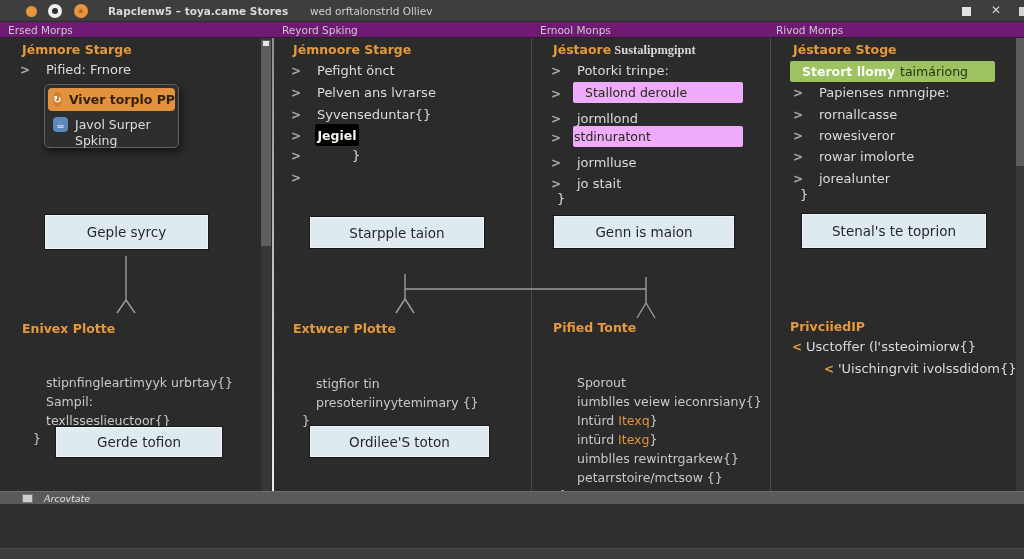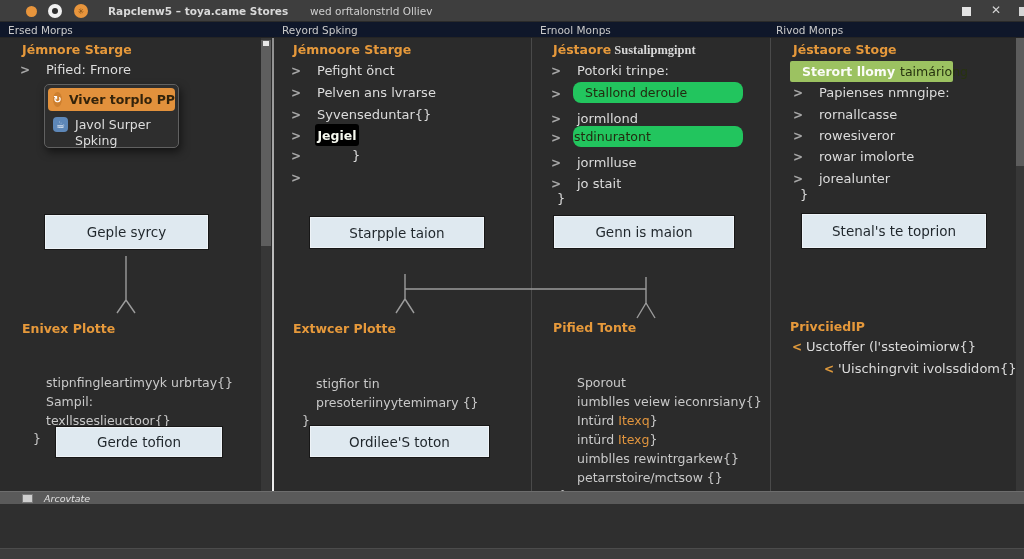--- a/index.html
+++ b/index.html
@@ -16,46 +16,46 @@
   .c2 { left:48px; top:4px; width:14px; height:14px; background:#f0f0f0; }
   .c2::after { content:""; position:absolute; left:4px; top:4px; width:6px; height:6px; border-radius:50%; background:#2e2e2e; }
   .c3 { left:74px; top:4px; width:14px; height:14px; background:#e8953c; display:flex; align-items:center; justify-content:center; }
   .c3::after { content:"✳"; font-size:8px; color:#7c4c14; }
   .tb-title { position:absolute; left:108px; top:5px; font-size:10.5px; font-weight:600; color:#d9d9d9; white-space:nowrap; }
   .tb-subtitle { position:absolute; left:262px; top:5px; font-size:10.5px; color:#cfcfcf; white-space:nowrap;padding-left:48px; }
   .tb-max { position:absolute; left:962px; top:7px; width:9px; height:9px; background:#e3e3e3; }
   .tb-close { position:absolute; left:991px; top:3px; font-size:12px; color:#d5d5d5; }
   .tb-part { position:absolute; left:1019px; top:7px; width:8px; height:9px; background:#d5d5d5; }
   
-  .hdr-row { position:absolute; left:0; top:22px; width:1024px; height:16px; background:#0f172a; border-bottom:1px solid #242424; }
+  .hdr-row { position:absolute; left:0; top:22px; width:1024px; height:16px; background:#701a75; border-bottom:1px solid #242424; }
   .hdr { position:absolute; top:2px; font-size:10.5px; color:#c9c9c9; white-space:nowrap; }
   
   .divider-white { position:absolute; left:272px; top:38px; width:2px; height:453px; background:linear-gradient(#8f8f8f,#ededed); }
   .divider { position:absolute; top:38px; width:1px; height:453px; background:#4a4a4a; }
   .scroll-track { position:absolute; left:261px; top:38px; width:10px; height:453px; background:#373737; }
   .scroll-thumb { position:absolute; left:261px; top:40px; width:10px; height:206px; background:#5e5e5e; }
   .scroll-dot { position:absolute; left:263px; top:41px; width:6px; height:5px; background:#e8e8e8; }
   .rscroll-track { position:absolute; left:1016px; top:38px; width:8px; height:453px; background:#373737; }
   .rscroll-thumb { position:absolute; left:1016px; top:38px; width:8px; height:128px; background:#5c5c5c; }
   .svg-layer { position:absolute; left:0; top:0; width:1024px; height:559px; pointer-events:none; }
   
   .col-title { position:absolute; font-size:12.5px; font-weight:bold; color:#e6993b; white-space:nowrap; }
   .col-title .rest { color:#d8d8d8; font-weight:600;font-family:Liberation Serif, serif; }
   .trow { position:absolute; font-size:13px; color:#dcdcdc; white-space:nowrap; }
   .chev { display:inline-block; width:26px; color:#a8a8a8; font-weight:bold; font-size:12px; }
   .chev-orange { display:inline-block; width:14px; color:#e09a3c; font-weight:bold; font-size:12px; }
   .code { position:absolute; font-size:12.5px; color:#c9c9c9; white-space:nowrap;margin-top:35px; }
   .code .tok { color:#e1953e; }
   .btn { position:absolute; background:#dfe9f0; border:1px solid #eef3f7; box-shadow:0 0 0 1px #171717;
          color:#1f262b; display:flex; align-items:center; justify-content:center; font-size:13.5px; white-space:nowrap; }
-  .greenbar { position:absolute; background:#22c55e; border-radius:8px; color:#222c10; font-size:12.5px;
+  .greenbar { position:absolute; background:#f0abfc; border-radius:2px; color:#222c10; font-size:12.5px;
               font-weight:500; display:flex; align-items:center; padding-left:12px; white-space:nowrap; }
   .chip { position:absolute; background:#000000; border-radius:3px; color:#f6f8ef; font-size:12.5px;
           font-weight:600; display:flex; align-items:center; justify-content:center; }
-  .banner { position:absolute; left:790px; top:61px; width:163px; height:21px; background:#9cc261; border-radius:2px;
+  .banner { position:absolute; left:790px; top:61px; width:205px; height:21px; background:#9cc261; border-radius:2px;
             display:flex; align-items:center; padding-left:12px; font-size:12.5px; white-space:nowrap; }
   .banner .b1 { color:#fbfcf7; font-weight:bold; }
   .banner .b2 { color:#27330f; margin-left:5px; }
   
   .popup { position:absolute; left:44px; top:84px; width:135px; height:64px; background:#2e2e2e;
            border:1px solid #616161; border-radius:5px; box-shadow:2px 4px 8px rgba(0,0,0,.55); }
   .popup-sel { position:absolute; left:3px; top:3px; width:127px; height:23px; background:#e2913c; border-radius:4px;
                display:flex; align-items:center; color:#33230b; font-weight:600; font-size:12.5px; white-space:nowrap; }
   .popup-row { position:absolute; left:3px; width:127px; height:20px; display:flex; align-items:center;
                color:#dedede; font-size:12.5px; white-space:nowrap; }

